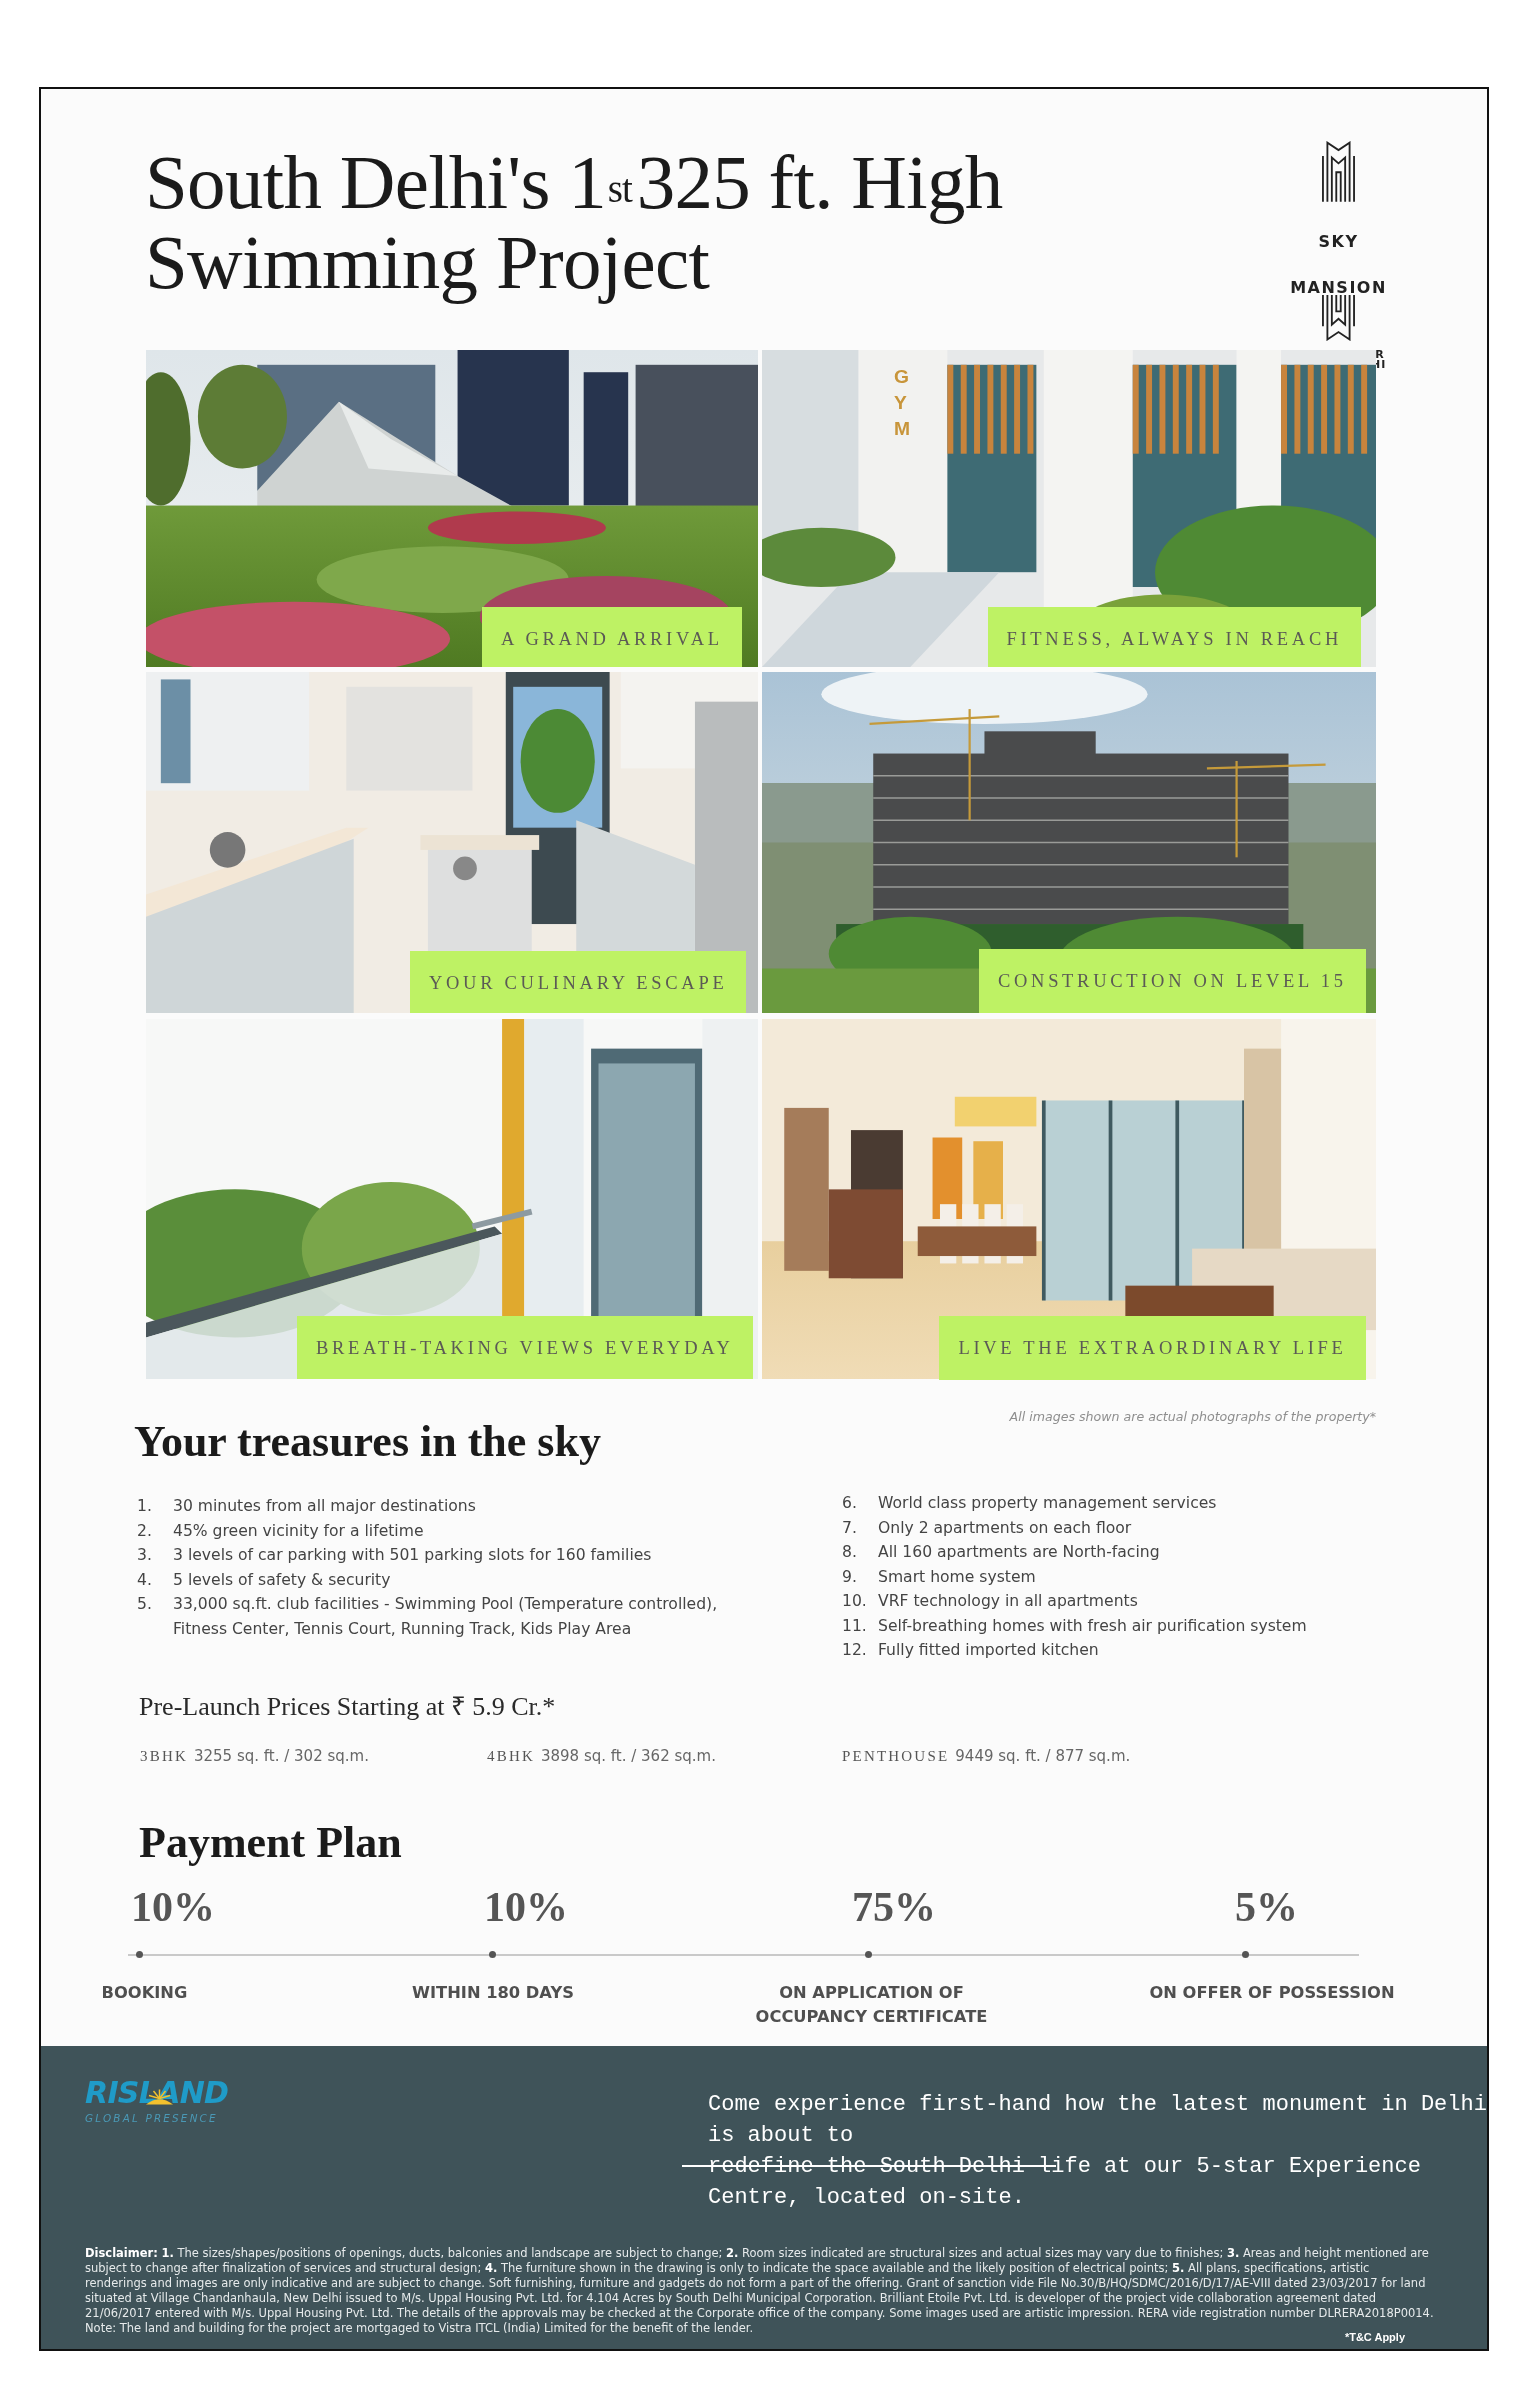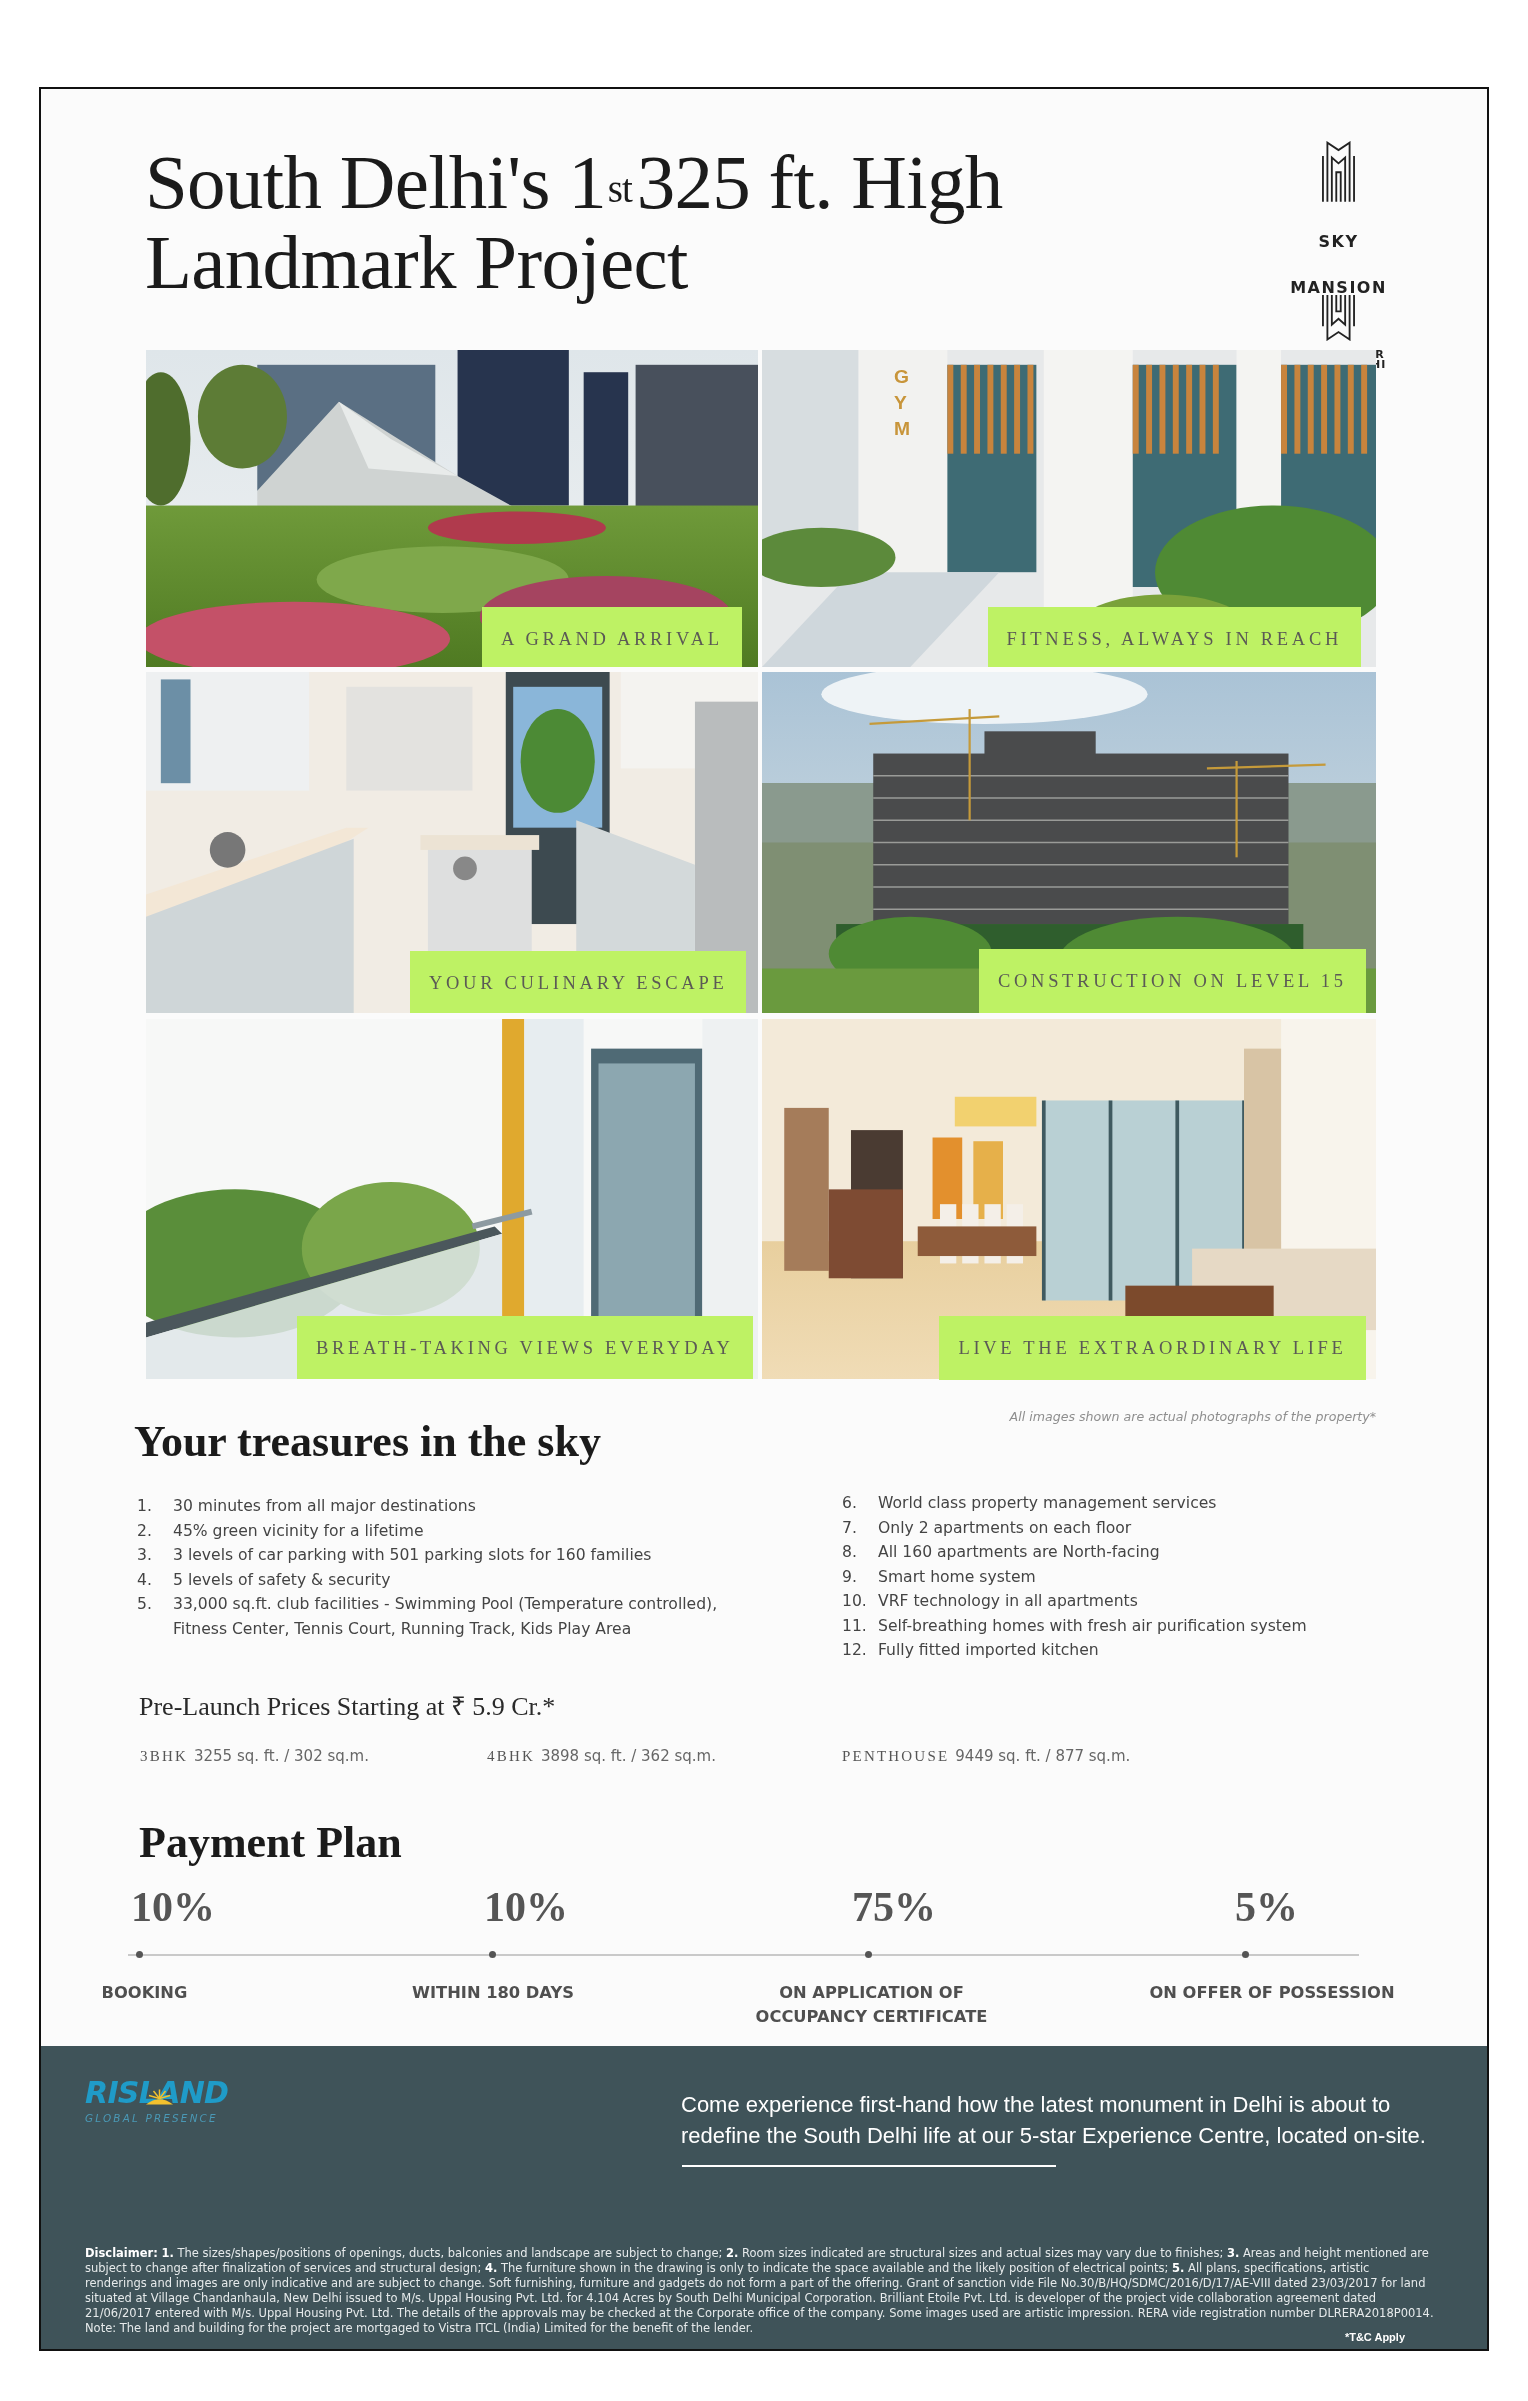--- a/index.html
+++ b/index.html
@@ -28,34 +28,34 @@
 
   .pct { font-family:"Liberation Serif", serif; font-size:42px; color:#555; font-weight:bold; }
   .tline { left:87px; top:1865px; width:1231px; height:1.5px; background:#c9c9c9; }
   .dot { width:7.4px; height:7.4px; border-radius:50%; background:#555; top:1862px; }
   .plabel { font-family:"DejaVu Sans", sans-serif; font-weight:bold; font-size:16.3px; color:#4f4f4f; text-align:center; line-height:24px; }
 
   .footer { left:0; top:1957px; width:1446px; height:303px; background:#3f5359; }
   .risland { left:44px; top:30px; }
   .risland .name { font-family:"DejaVu Sans", sans-serif; font-weight:bold; font-style:italic; font-size:30px; color:#1f9bc8; letter-spacing:-0.7px; line-height:33px; position:relative; }
   .risland .sub { font-family:"DejaVu Sans", sans-serif; font-style:italic; font-size:10.4px; letter-spacing:2.2px; color:#4a98b5; margin-top:3px; }
-  .cta { left:640px; top:43px; width:786px; font-family:Liberation Sans, sans-serif; font-size:22px; color:#ffffff; line-height:31px; }
+  .cta { left:667px; top:43px; width:786px; font-family:Liberation Mono, monospace; font-size:22px; color:#ffffff; line-height:31px; }
   .cta-line { left:641px; top:119px; width:374px; height:1.5px; background:#ffffff; }
   .disc { left:44px; top:200px; width:1349px; font-family:"DejaVu Sans", sans-serif; font-size:11.5px; line-height:15px; color:#e6eaeb; }
   .disc b { color:#ffffff; }
   .tc { right:82px; top:285px; font-family:Liberation Sans, sans-serif; font-weight:bold; font-size:11px; color:#ffffff; }
 </style>
 </head>
 <body>
 
 <div class="sheet">
 
   <h1 class="abs title">
     <span>South Delhi's 1</span><sup>st</sup><span>325 ft. High</span><br>
-    <span>Landmark Project</span>
+    <span>Swimming Project</span>
   </h1>
 
   <div class="abs logo">
     <svg width="37" height="61" viewBox="0 0 50 82">
       <g fill="none" stroke="#222" stroke-width="2.5">
         <polyline points="10,82 10,2 25,12 40,2 40,82"></polyline>
         <polyline points="16,82 16,22 25,30 34,22 34,82"></polyline>
         <polyline points="22,82 22,42 28,42 28,82"></polyline>
         <line x1="4" y1="20" x2="4" y2="82"></line>
         <line x1="46" y1="20" x2="46" y2="82"></line>

